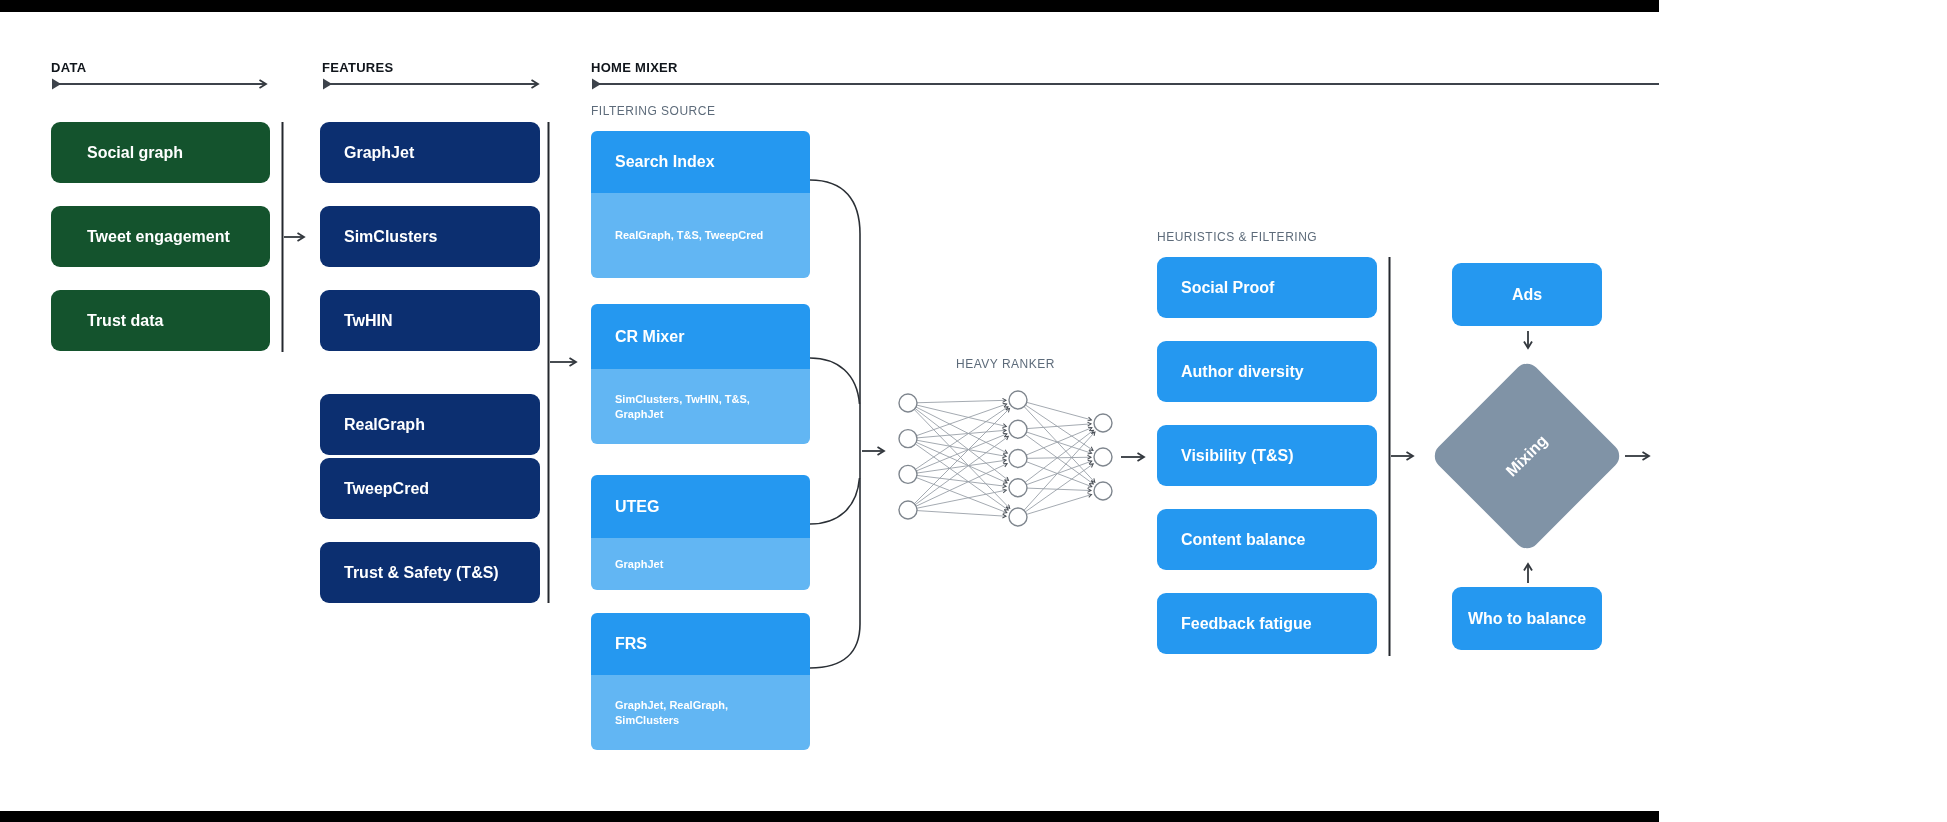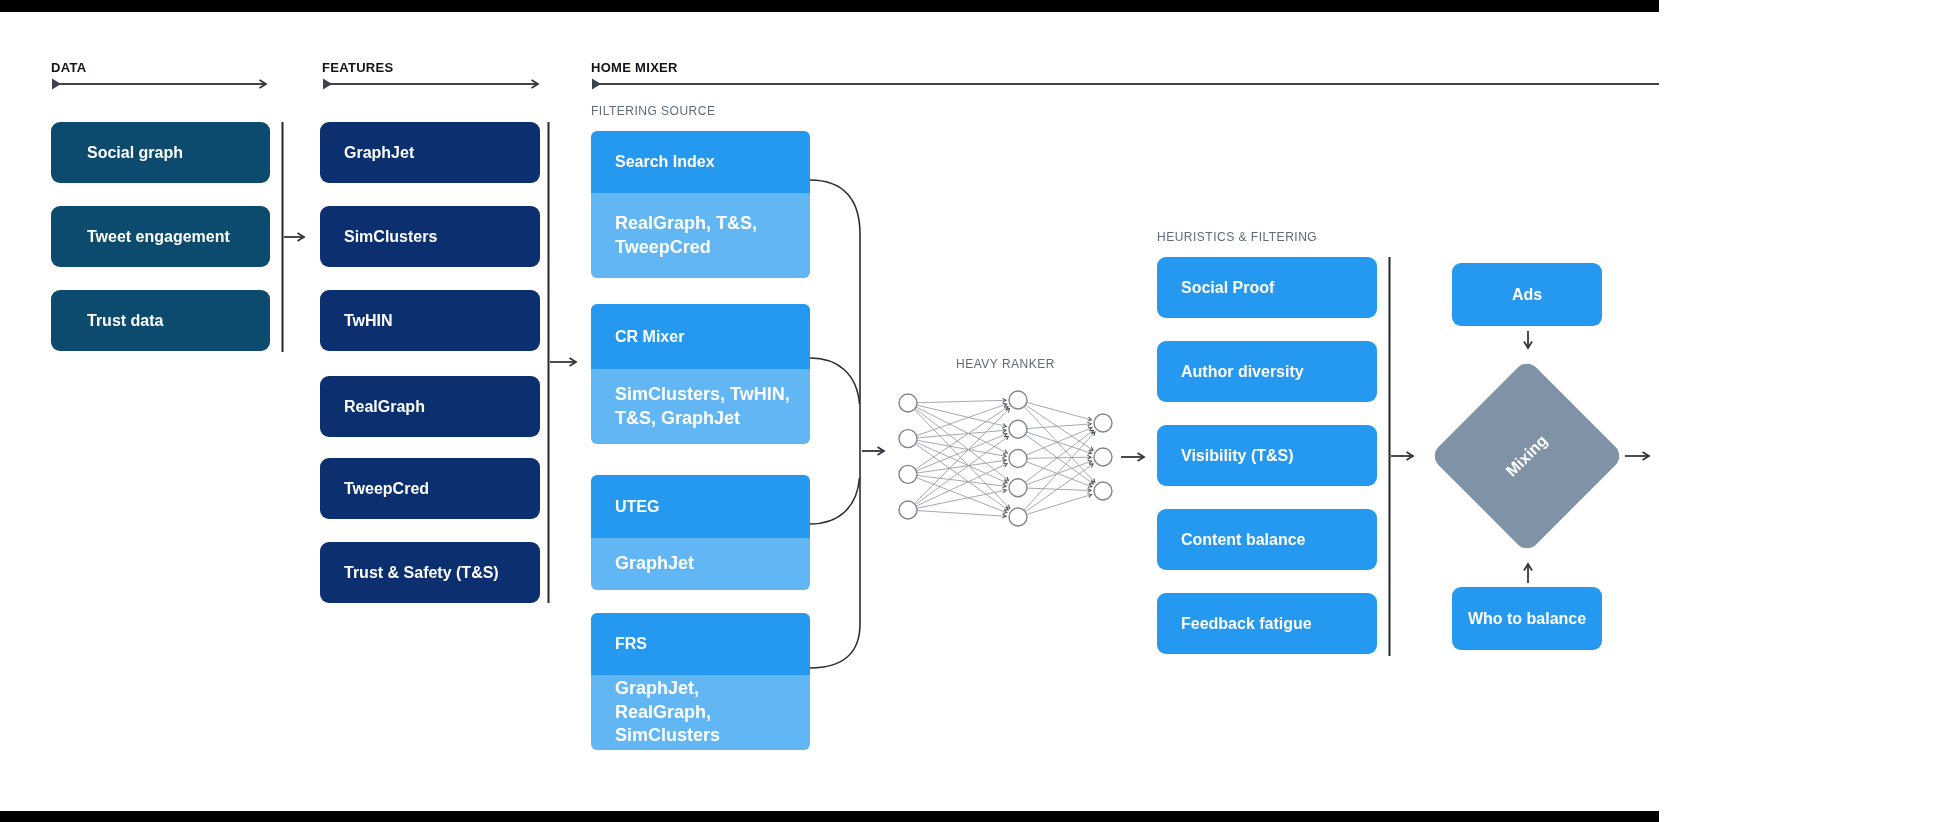--- a/index.html
+++ b/index.html
@@ -15,33 +15,33 @@
     position:absolute;font-size:13px;font-weight:700;color:#10151b;letter-spacing:.3px;white-space:nowrap;
   }
   .sublabel{
     position:absolute;font-size:12px;font-weight:500;color:#5d6b7a;letter-spacing:.5px;white-space:nowrap;
   }
   .box{
     position:absolute;border-radius:9px;color:#fff;font-size:16px;font-weight:600;
     display:flex;align-items:center;padding-left:24px;box-sizing:border-box;white-space:nowrap;
   }
   .box.centered{justify-content:center;padding-left:0;text-align:right;}
-  .data-box{left:51px;width:219px;height:61px;background:#0c4a6e;padding-left:36px;}
+  .data-box{left:51px;width:219px;height:61px;background:#14532d;padding-left:36px;}
   .feature-box{left:320px;width:220px;height:61px;background:#0c2f70;}
   .heur-box{left:1157px;width:220px;height:61px;background:#2598f0;}
   .card{
     position:absolute;left:591px;width:219px;border-radius:6px;overflow:hidden;
     display:flex;flex-direction:column;
   }
   .card .main{
     background:#2598f0;color:#fff;font-size:16px;font-weight:600;display:flex;align-items:center;
     padding-left:24px;box-sizing:border-box;white-space:nowrap;
   }
   .card .sub{
-    background:#62b6f3;color:#fff;font-size:18px;font-weight:600;display:flex;align-items:center;
+    background:#62b6f3;color:#fff;font-size:11px;font-weight:600;display:flex;align-items:center;
     padding:0 20px 0 24px;box-sizing:border-box;line-height:1.32;flex:1;
   }
   .diamond{
     position:absolute;left:1458px;top:387px;width:138px;height:138px;background:#8093a6;
     transform:rotate(45deg);border-radius:13px;
   }
   .diamond-label{
     position:absolute;inset:0;display:flex;align-items:center;justify-content:center;
     transform:rotate(-45deg);color:#fff;font-size:16px;font-weight:600;
   }
@@ -158,21 +158,21 @@
   <div class="sublabel" style="left:956px;top:357px">HEAVY RANKER</div>
   <div class="sublabel" style="left:1157px;top:230px">HEURISTICS &amp; FILTERING</div>
 
   <div class="box data-box" style="top:122px">Social graph</div>
   <div class="box data-box" style="top:206px">Tweet engagement</div>
   <div class="box data-box" style="top:290px">Trust data</div>
 
   <div class="box feature-box" style="top:122px">GraphJet</div>
   <div class="box feature-box" style="top:206px">SimClusters</div>
   <div class="box feature-box" style="top:290px">TwHIN</div>
-  <div class="box feature-box" style="top:376px">RealGraph</div>
+  <div class="box feature-box" style="top:394px">RealGraph</div>
   <div class="box feature-box" style="top:458px">TweepCred</div>
   <div class="box feature-box" style="top:542px">Trust &amp; Safety (T&amp;S)</div>
 
   <div class="card" style="top:131px;height:147px">
     <div class="main" style="height:62px">Search Index</div>
     <div class="sub">
         <span>RealGraph, T&amp;S, TweepCred</span>
       </div>
   </div>
   <div class="card" style="top:304px;height:140px">

